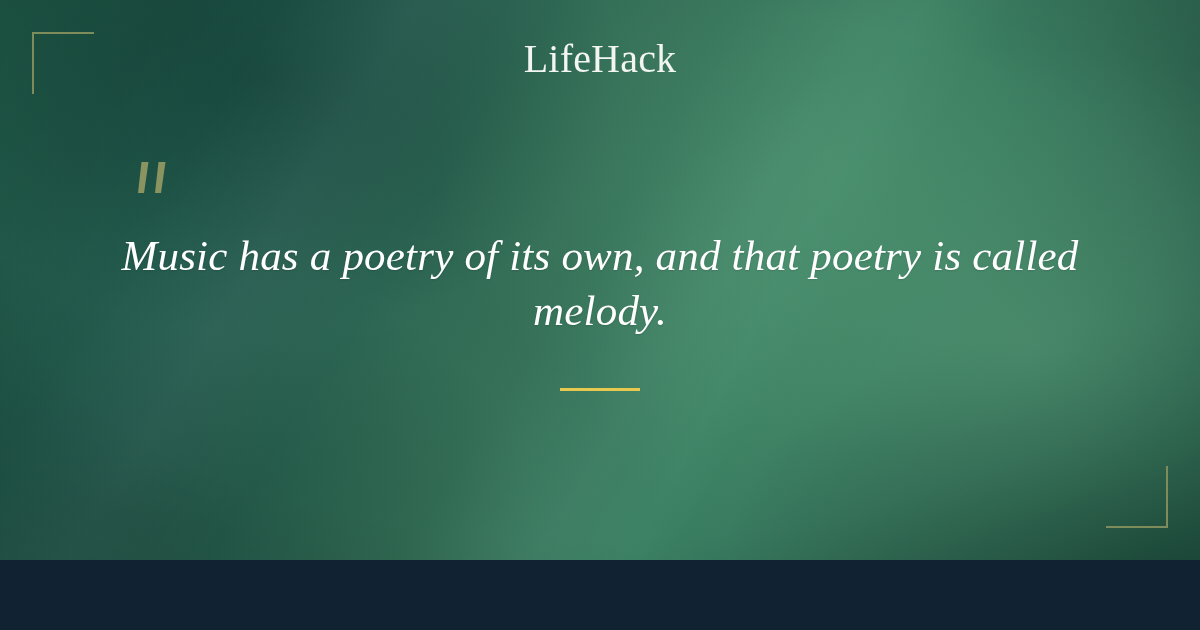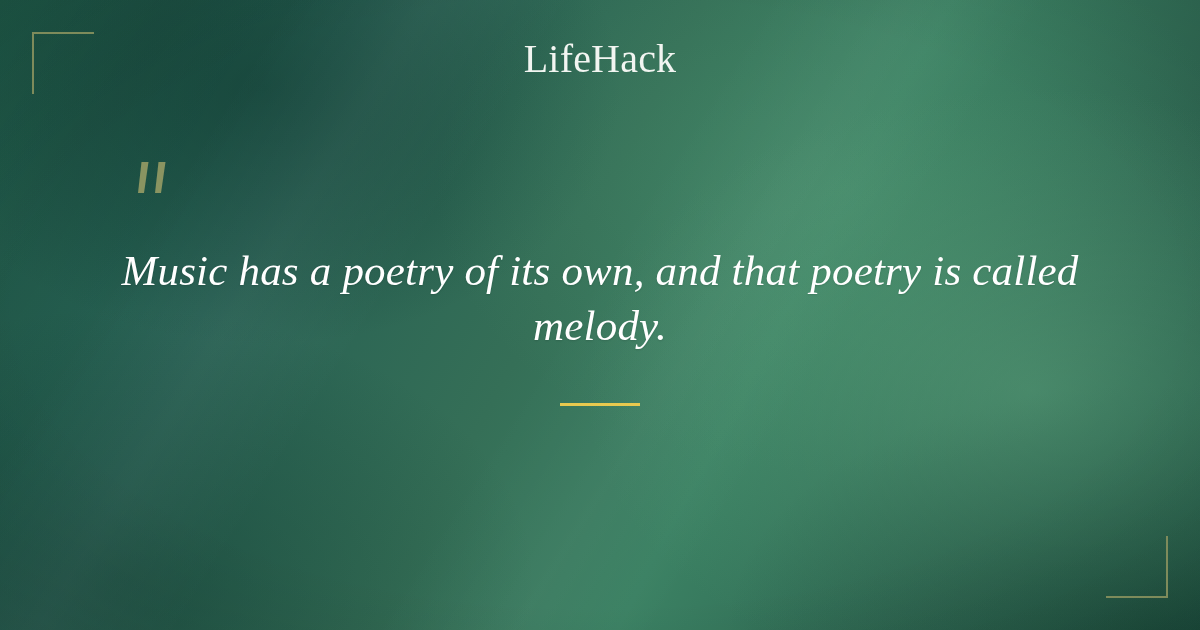--- a/index.html
+++ b/index.html
@@ -7,21 +7,21 @@
     padding: 0;
     background: #123;
   }
   body {
     font-family: "Liberation Sans", sans-serif;
   }
 
   .quote-card {
     position: relative;
     width: 1200px;
-    height: 630px;
+    height: 560px;
     overflow: hidden;
     background-color: #2b6450;
     background-image:
       radial-gradient(ellipse 620px 420px at 86% 62%, rgba(92,162,124,0.55) 0%, rgba(92,162,124,0.22) 42%, rgba(92,162,124,0) 72%),
       radial-gradient(ellipse 540px 380px at 70% 30%, rgba(78,148,112,0.45) 0%, rgba(78,148,112,0.16) 48%, rgba(78,148,112,0) 75%),
       radial-gradient(ellipse 460px 330px at 22% 14%, rgba(12,52,44,0.50) 0%, rgba(12,52,44,0.20) 50%, rgba(12,52,44,0) 78%),
       radial-gradient(ellipse 520px 340px at 10% 92%, rgba(16,58,46,0.45) 0%, rgba(16,58,46,0.15) 55%, rgba(16,58,46,0) 80%),
       radial-gradient(ellipse 520px 300px at 96% 100%, rgba(14,54,43,0.55) 0%, rgba(14,54,43,0.18) 55%, rgba(14,54,43,0) 82%),
       linear-gradient(118deg, #1f5a48 0%, #276053 24%, #356f57 46%, #3b8163 62%, #2e6651 82%, #1e5241 100%);
   }
@@ -107,21 +107,21 @@
     top: 228px;
     text-align: center;
   }
 
   .quote-text {
     font-family: "Liberation Serif", "DejaVu Serif", serif;
     font-style: italic;
     font-size: 43px;
     line-height: 1.29;
     color: #ffffff;
-    margin: 15px;
+    margin: 0;
     letter-spacing: 0.2px;
     text-shadow: 0 1px 2px rgba(0,0,0,0.12);
   }
 
   .divider {
     width: 80px;
     height: 3px;
     background: #e8c94f;
     margin: 49px auto 0 auto;
     border: 0;

